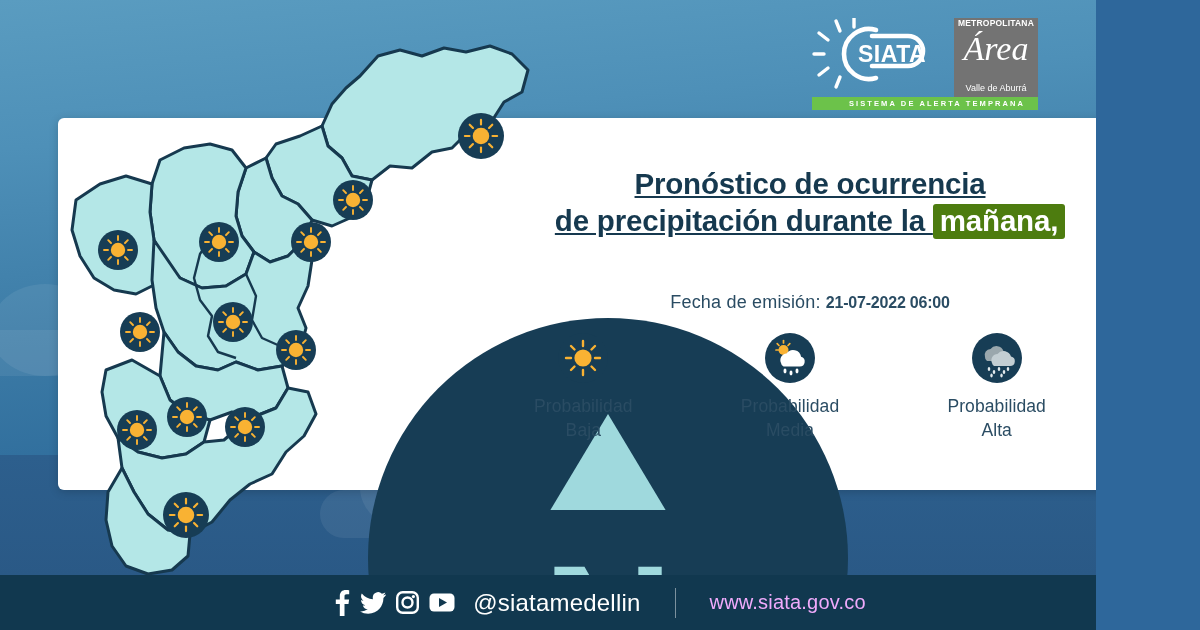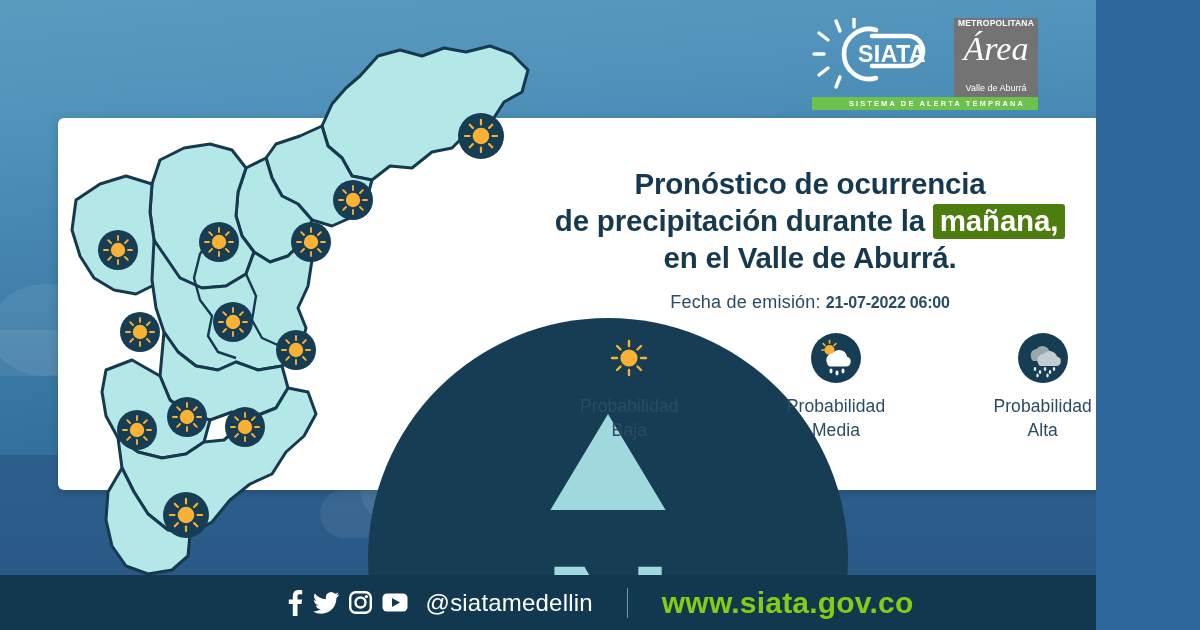--- a/index.html
+++ b/index.html
@@ -65,54 +65,54 @@
   .marker { position:absolute; width:40px; height:40px; }
   .marker.big { width:46px; height:46px; }
   .marker svg { width:100%; height:100%; display:block; }
 
   .compass { position:absolute; left:308px; top:248px; width:50px; height:50px; }
 
   
   .headline {
     position:absolute; left:500px; top:165px; width:620px;
     text-align:center; color:#16394f;
-    font-size:29.5px; font-weight:bold; line-height:37px; letter-spacing:-0.2px;
+    font-size:29.5px; font-weight:bold; line-height:37px; letter-spacing:-0.2px;text-decoration:underline;
   }
   .hl-chip {
     background:#4d7c0f; color:#ffffff; padding:1px 7px 3px 7px;
     border-radius:3px; display:inline-block; line-height:31px;
   }
   .emission {
     position:absolute; left:500px; top:292px; width:620px; text-align:center;
     color:#2a4c63; white-space:nowrap;
   }
   .emission .lbl { font-size:18px; letter-spacing:.2px; }
   .emission .val { font-size:16px; font-weight:bold; letter-spacing:-0.2px; margin-left:5px; }
 
   
-  .legend { position:absolute; left:526px; top:333px; width:620px; display:flex; }
+  .legend { position:absolute; left:480px; top:333px; width:620px; display:flex; }
   .legend-item { flex:1; display:flex; flex-direction:column; align-items:center; }
   .legend-icon { width:50px; height:50px; }
   .legend-icon svg { width:100%; height:100%; display:block; }
   .legend-label {
     margin-top:11px; text-align:center; color:#2a4c63;
     font-size:17.5px; line-height:24px; letter-spacing:.1px;
   }
 
   
   .footer {
     position:absolute; left:0; bottom:0; width:1200px; height:55px;
     background:#11384f; display:flex; align-items:center; justify-content:center;
   }
   .footer-inner { display:flex; align-items:center; gap:18px; }
   .social { display:flex; align-items:center; gap:10px; }
   .social svg { display:block; }
   .handle { color:#ffffff; font-size:24px; letter-spacing:.2px; }
   .divider { width:1px; height:30px; background:rgba(255,255,255,.45); margin:0 16px; }
-  .site { color:#84cc16; font-size:30px; letter-spacing:.2px;font-weight:bold; }
+  .site { color:#f0abfc; font-size:20px; letter-spacing:.2px; }
 </style>
 </head>
 <body>
 
 <div class="stage">
 
   <div class="sky"></div>
   <div class="sky-band"></div>
   <div class="cloud-bg cloud-a"></div>
   <div class="cloud-bg cloud-b"></div>
@@ -375,21 +375,20 @@
         <circle cx="25" cy="25" r="25" fill="#173d55"></circle>
         <polygon points="25,10 31,20 19,20" fill="#9fd9dd"></polygon>
         <text x="25" y="39" text-anchor="middle" font-family="Liberation Sans, sans-serif" font-size="19" font-weight="bold" fill="#9fd9dd">N</text>
       </svg>
     </div>
   </div>
 
   <div class="headline">
     <div>Pronóstico de ocurrencia</div>
     <div><span>de precipitación durante la </span><span class="hl-chip">mañana,</span></div>
-    <div>en el Valle de Aburrá.</div>
   </div>
 
   <div class="emission">
     <span class="lbl">Fecha de emisión:</span><span class="val">21-07-2022 06:00</span>
   </div>
 
   <div class="legend">
     <div class="legend-item">
       <div class="legend-icon">
         <svg viewBox="0 0 50 50">

